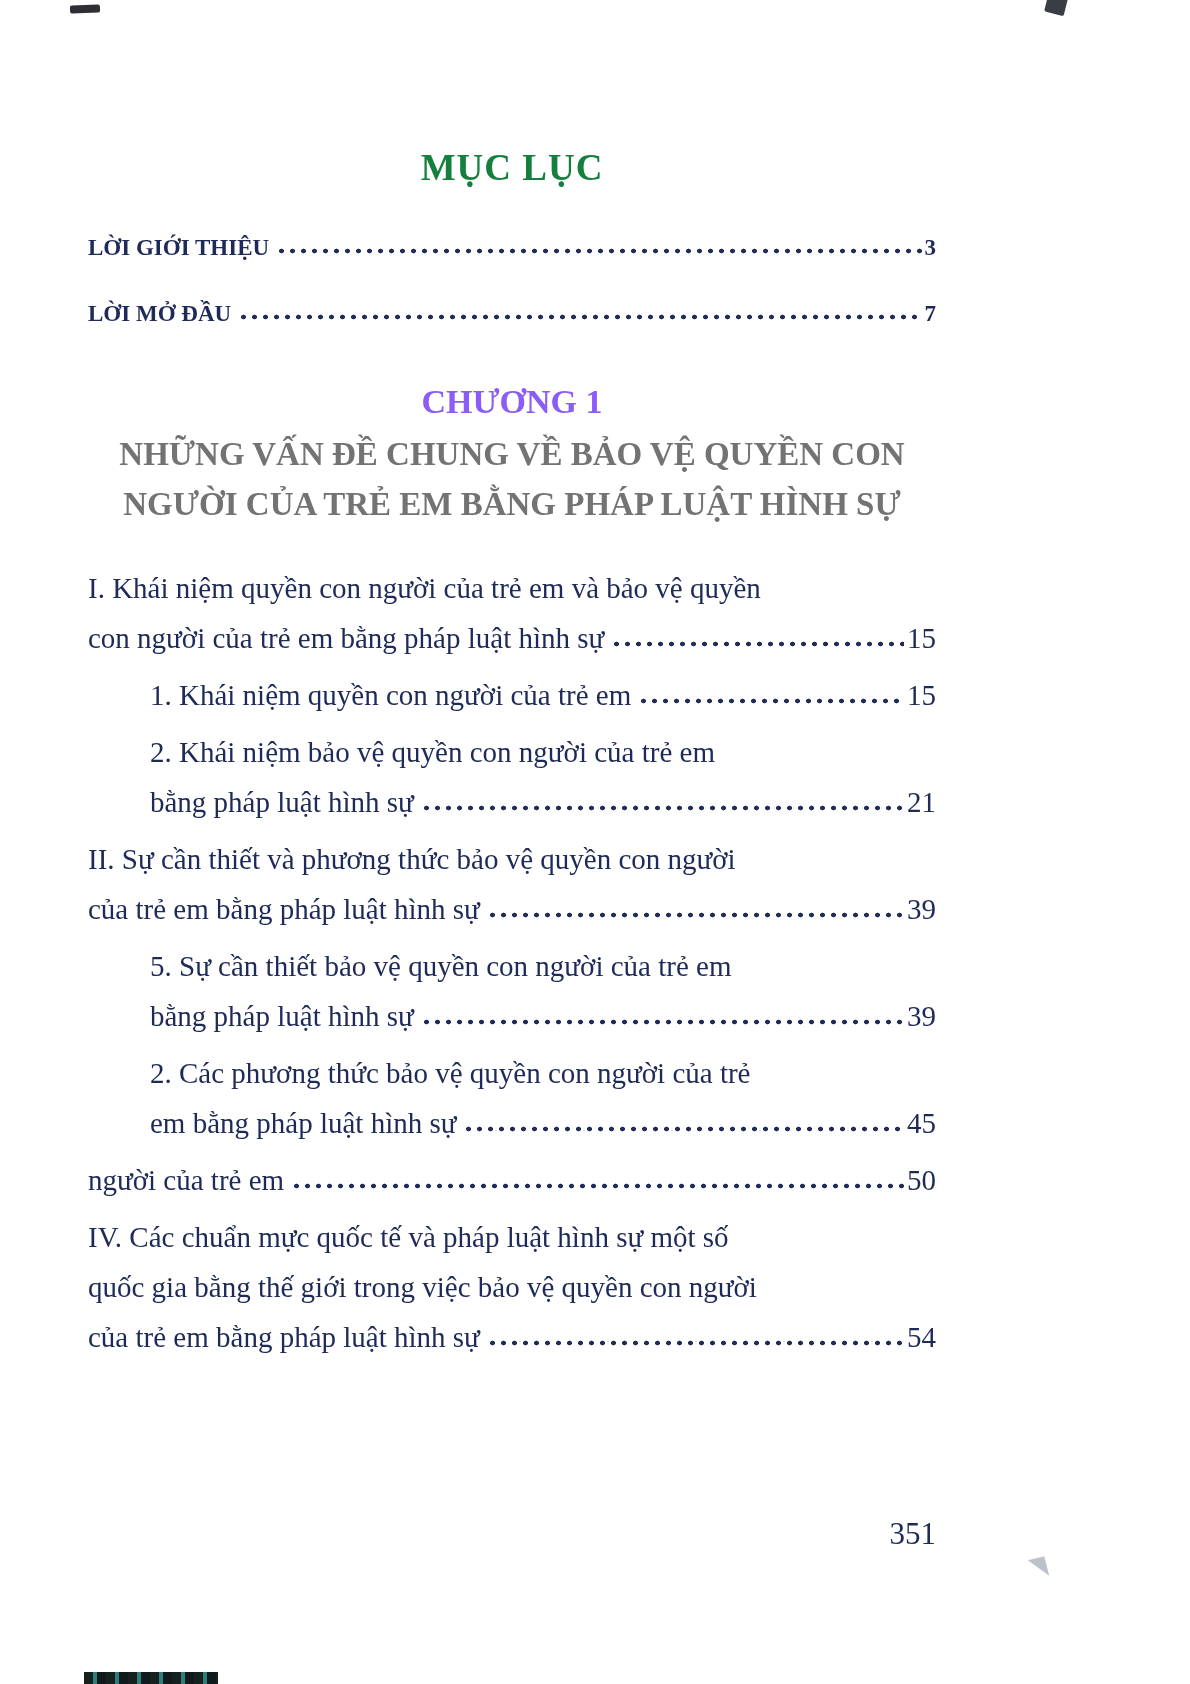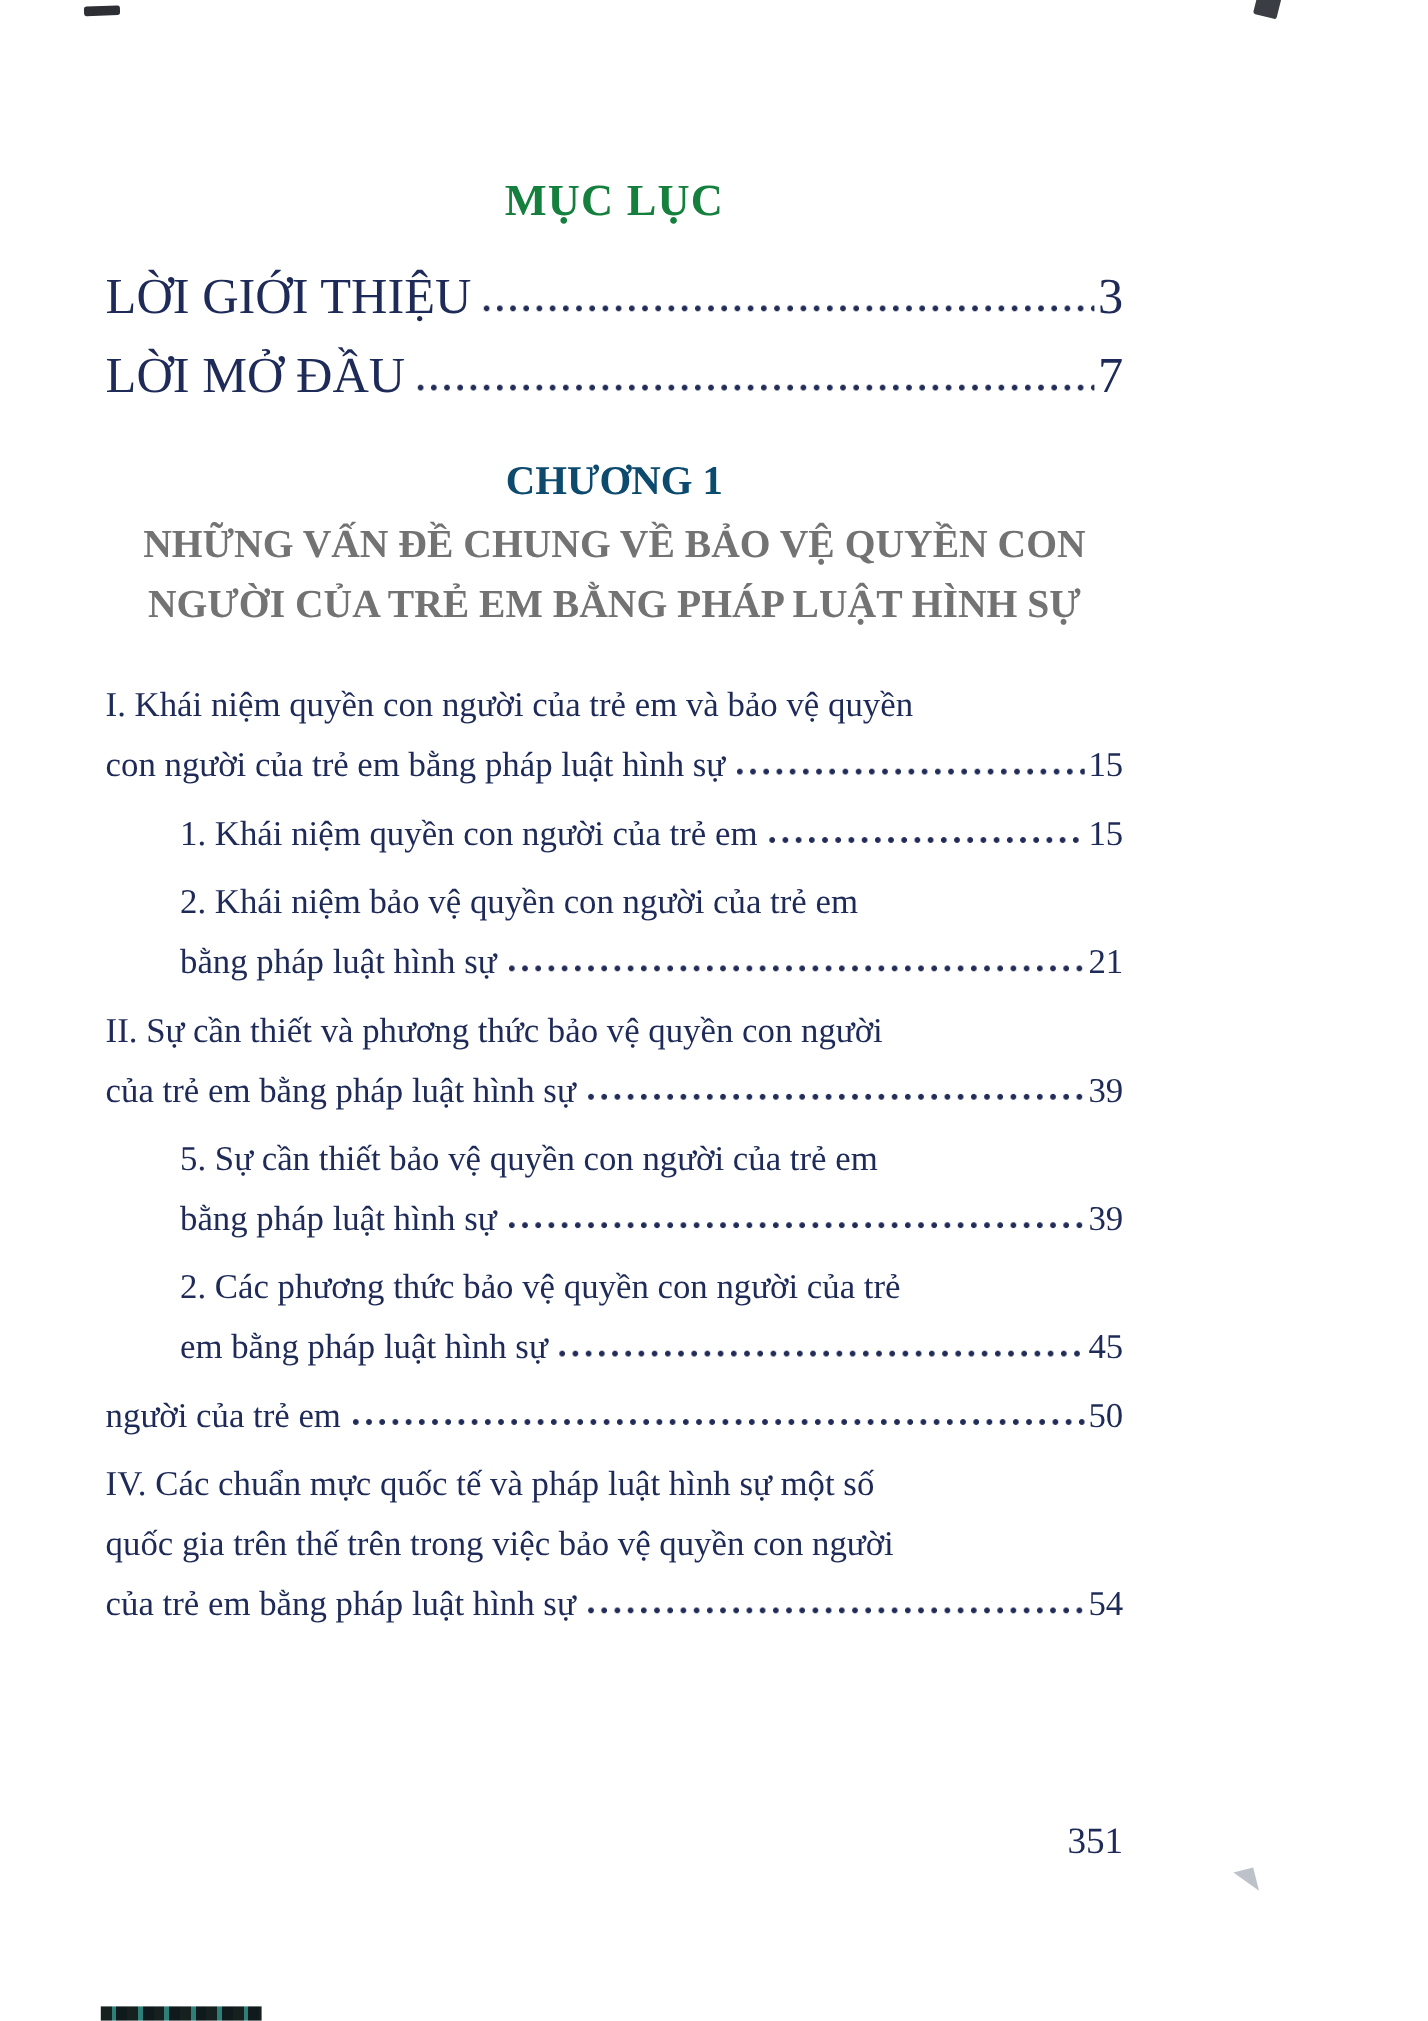--- a/index.html
+++ b/index.html
@@ -30,24 +30,24 @@
   }
 
   .front-entries { margin-top: 34px; }
 
   .entry {
     font-size: 29px;
     line-height: 50px;
     margin-bottom: 7px;
   }
   .front-entries .entry {
-    font-size: 42px;
+    font-size: 23px;
     line-height: 50px;
     margin-bottom: 16px;
-    font-weight: normal;
+    font-weight: bold;
   }
   .entry.indented { padding-left: 62px; }
 
   .entry-line { white-space: normal; }
 
   .entry-last-line {
     display: flex;
     align-items: baseline;
   }
   .entry-last-text { flex: 0 0 auto; }
@@ -63,21 +63,21 @@
     background-repeat: repeat-x;
   }
 
   .entry-page { flex: 0 0 auto; }
 
   .chapter-heading {
     margin: 44px 0 8px 0;
     text-align: center;
     font-size: 34px;
     font-weight: bold;
-    color: #0c4a6e;
+    color: #8b5cf6;
   }
   .chapter-subtitle {
     margin: 0 0 34px 0;
     text-align: center;
     font-size: 33px;
     font-weight: bold;
     line-height: 50px;
     color: #737373;
   }
   .chapter-subtitle span { display: block; }
@@ -204,21 +204,21 @@
       </div>
       <div class="entry">
         <div class="entry-last-line">
           <span class="entry-last-text">người của trẻ em</span>
           <span class="dot-leader"></span>
           <span class="entry-page">50</span>
         </div>
       </div>
       <div class="entry">
         <div class="entry-line">IV. Các chuẩn mực quốc tế và pháp luật hình sự một số</div>
-        <div class="entry-line">quốc gia trên thế trên trong việc bảo vệ quyền con người</div>
+        <div class="entry-line">quốc gia bằng thế giới trong việc bảo vệ quyền con người</div>
         <div class="entry-last-line">
           <span class="entry-last-text">của trẻ em bằng pháp luật hình sự</span>
           <span class="dot-leader"></span>
           <span class="entry-page">54</span>
         </div>
       </div>
     </div>
 
 </div>
 

